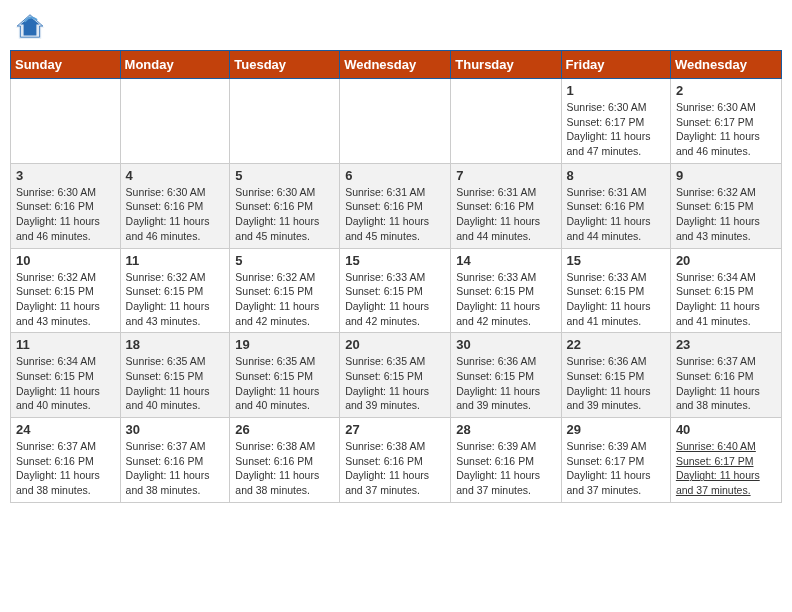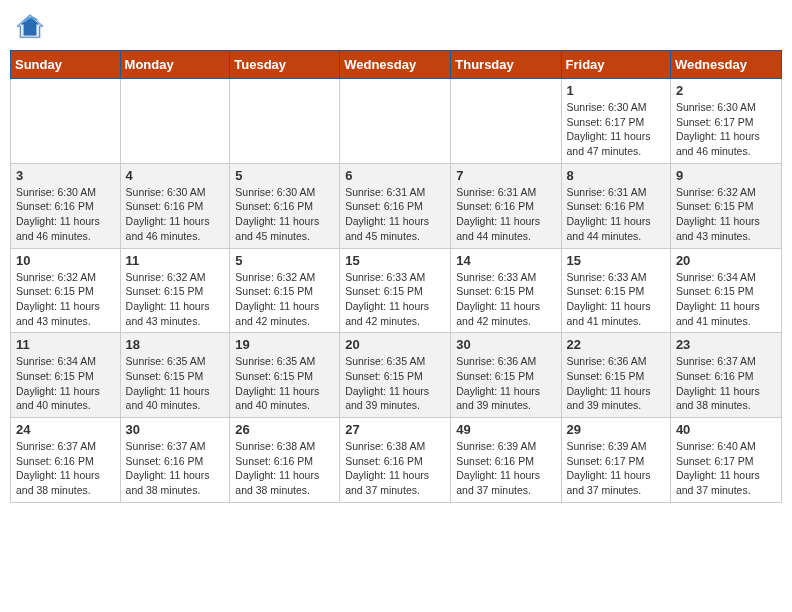--- a/index.html
+++ b/index.html
@@ -300,32 +300,32 @@
 Sunset: 6:16 PM
 Daylight: 11 hours and 38 minutes.</div>
         </td>
         <td>
           <span class="day-number">27</span>
           <div class="day-info" style="white-space: pre-line;">Sunrise: 6:38 AM
 Sunset: 6:16 PM
 Daylight: 11 hours and 37 minutes.</div>
         </td>
         <td>
-          <span class="day-number">49</span>
+          <span class="day-number">28</span>
           <div class="day-info" style="white-space: pre-line;">Sunrise: 6:39 AM
 Sunset: 6:16 PM
 Daylight: 11 hours and 37 minutes.</div>
         </td>
         <td>
           <span class="day-number">29</span>
           <div class="day-info" style="white-space: pre-line;">Sunrise: 6:39 AM
 Sunset: 6:17 PM
 Daylight: 11 hours and 37 minutes.</div>
         </td>
         <td>
           <span class="day-number">40</span>
-          <div class="day-info" style="white-space: pre-line;">Sunrise: 6:40 AM
+          <div class="day-info" style="white-space: pre-line; text-decoration: underline;">Sunrise: 6:40 AM
 Sunset: 6:17 PM
 Daylight: 11 hours and 37 minutes.</div>
         </td>
       </tr>
     </tbody>
 </table>
 
 </body></html>

